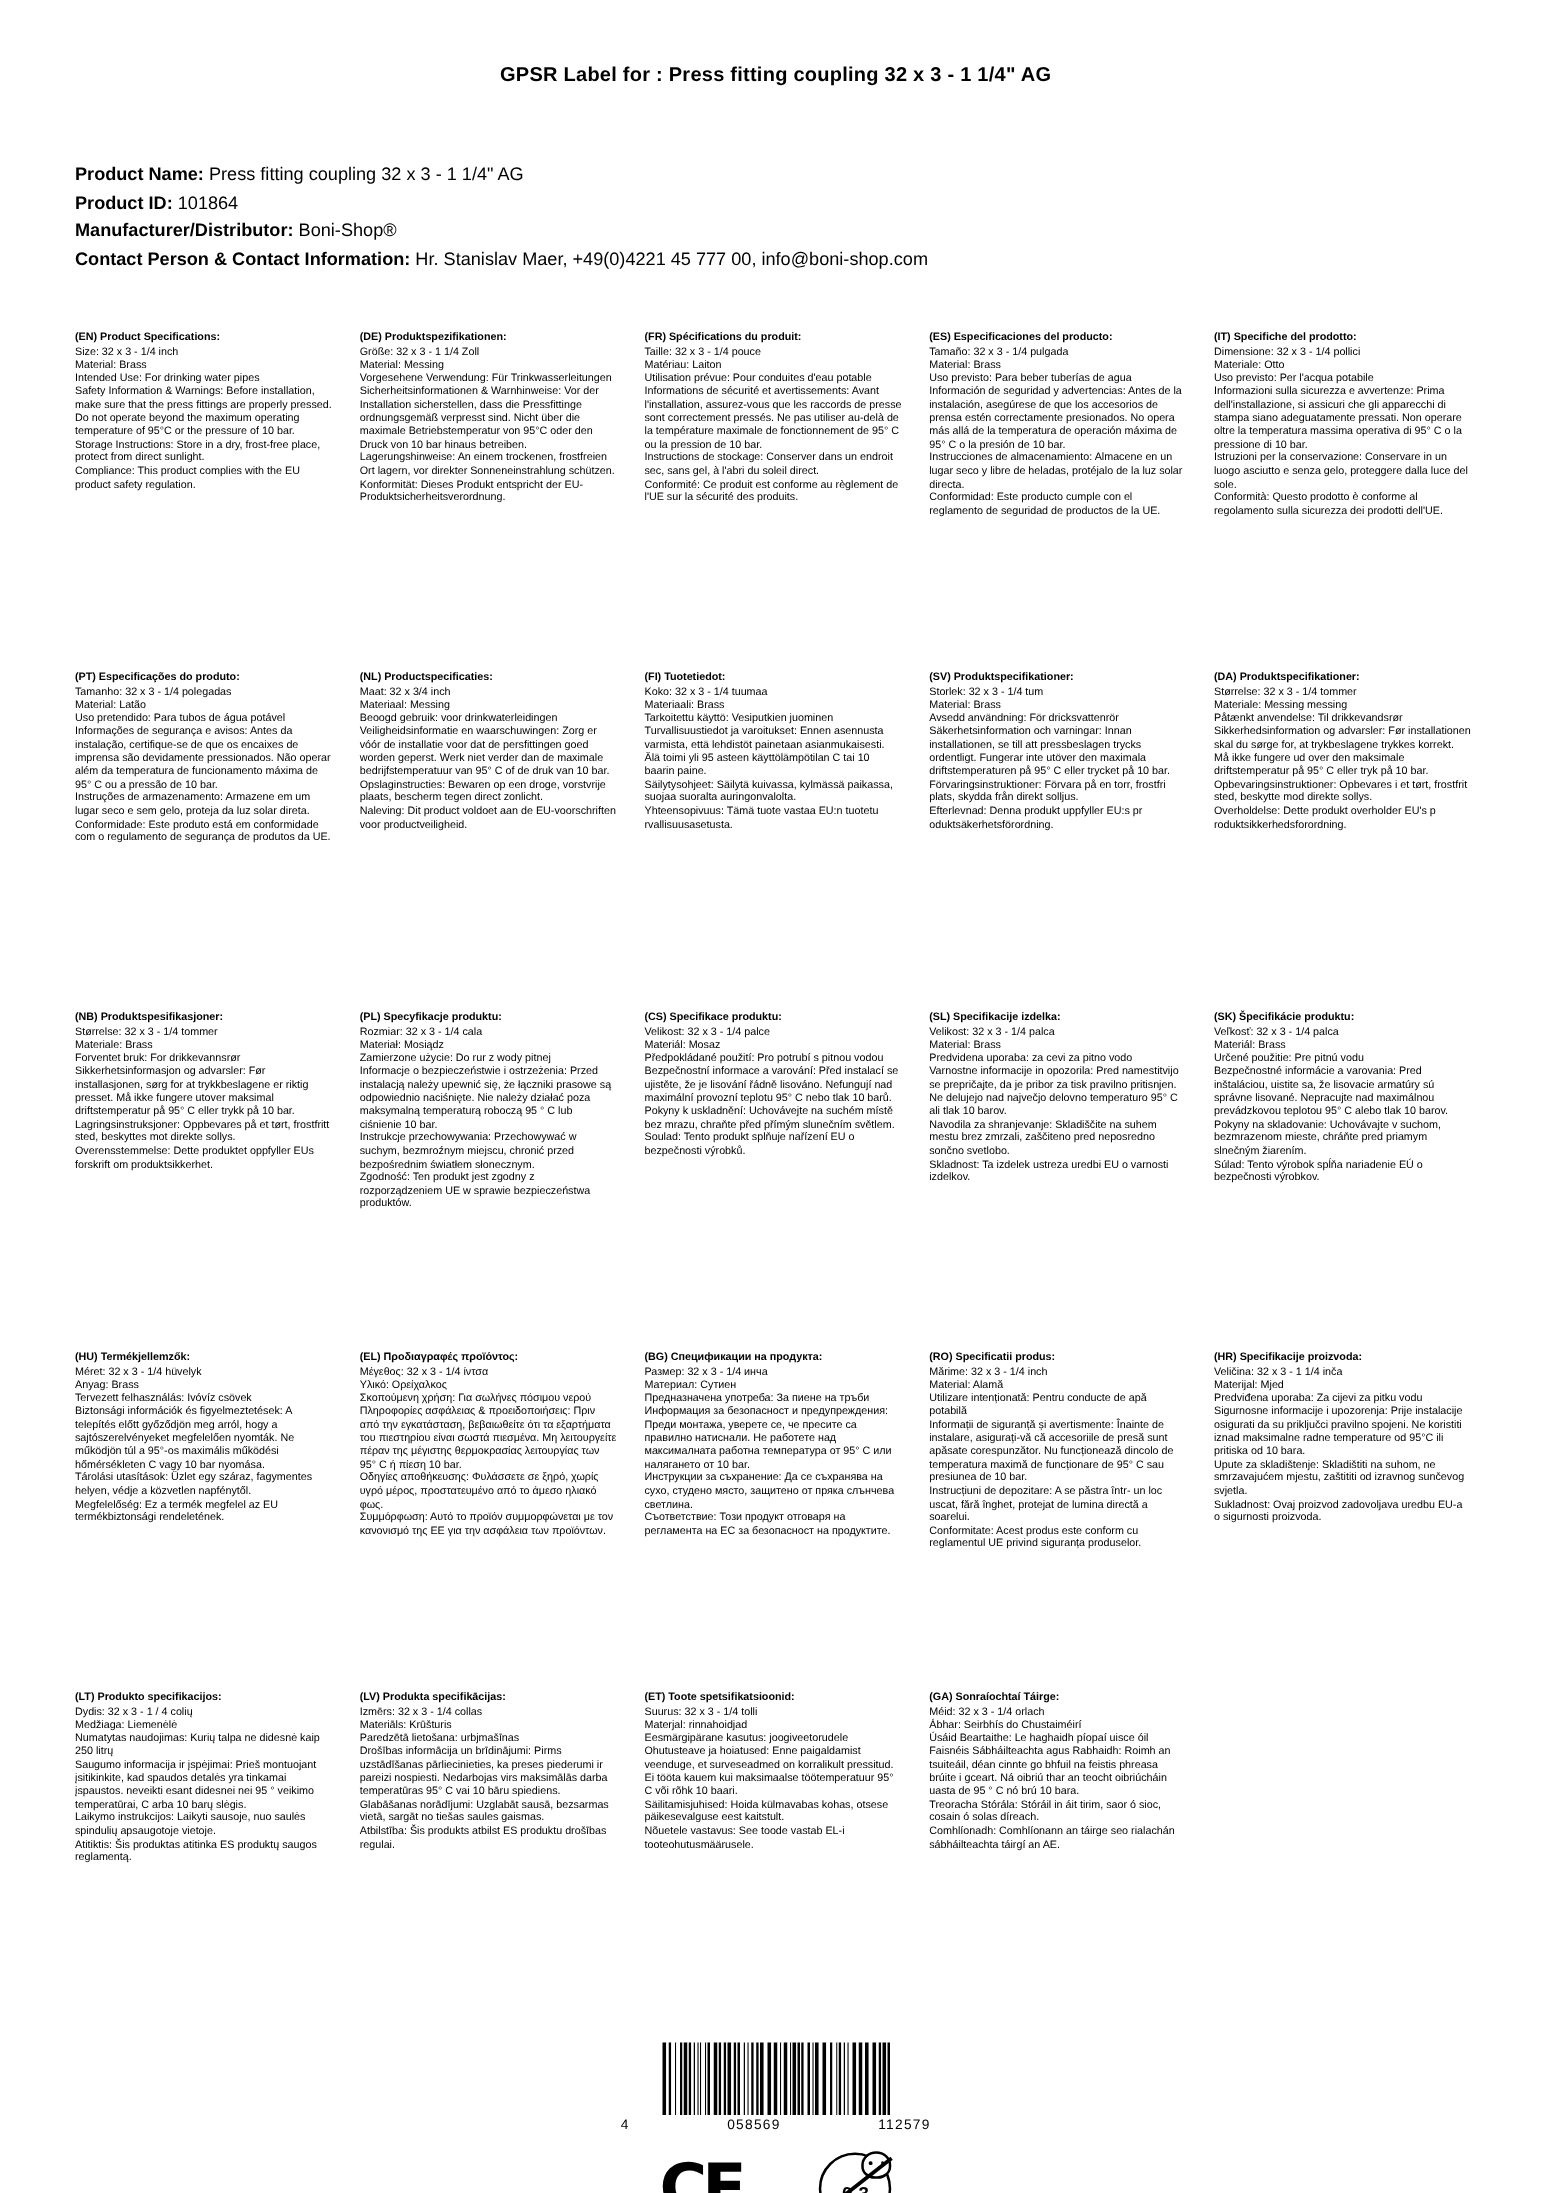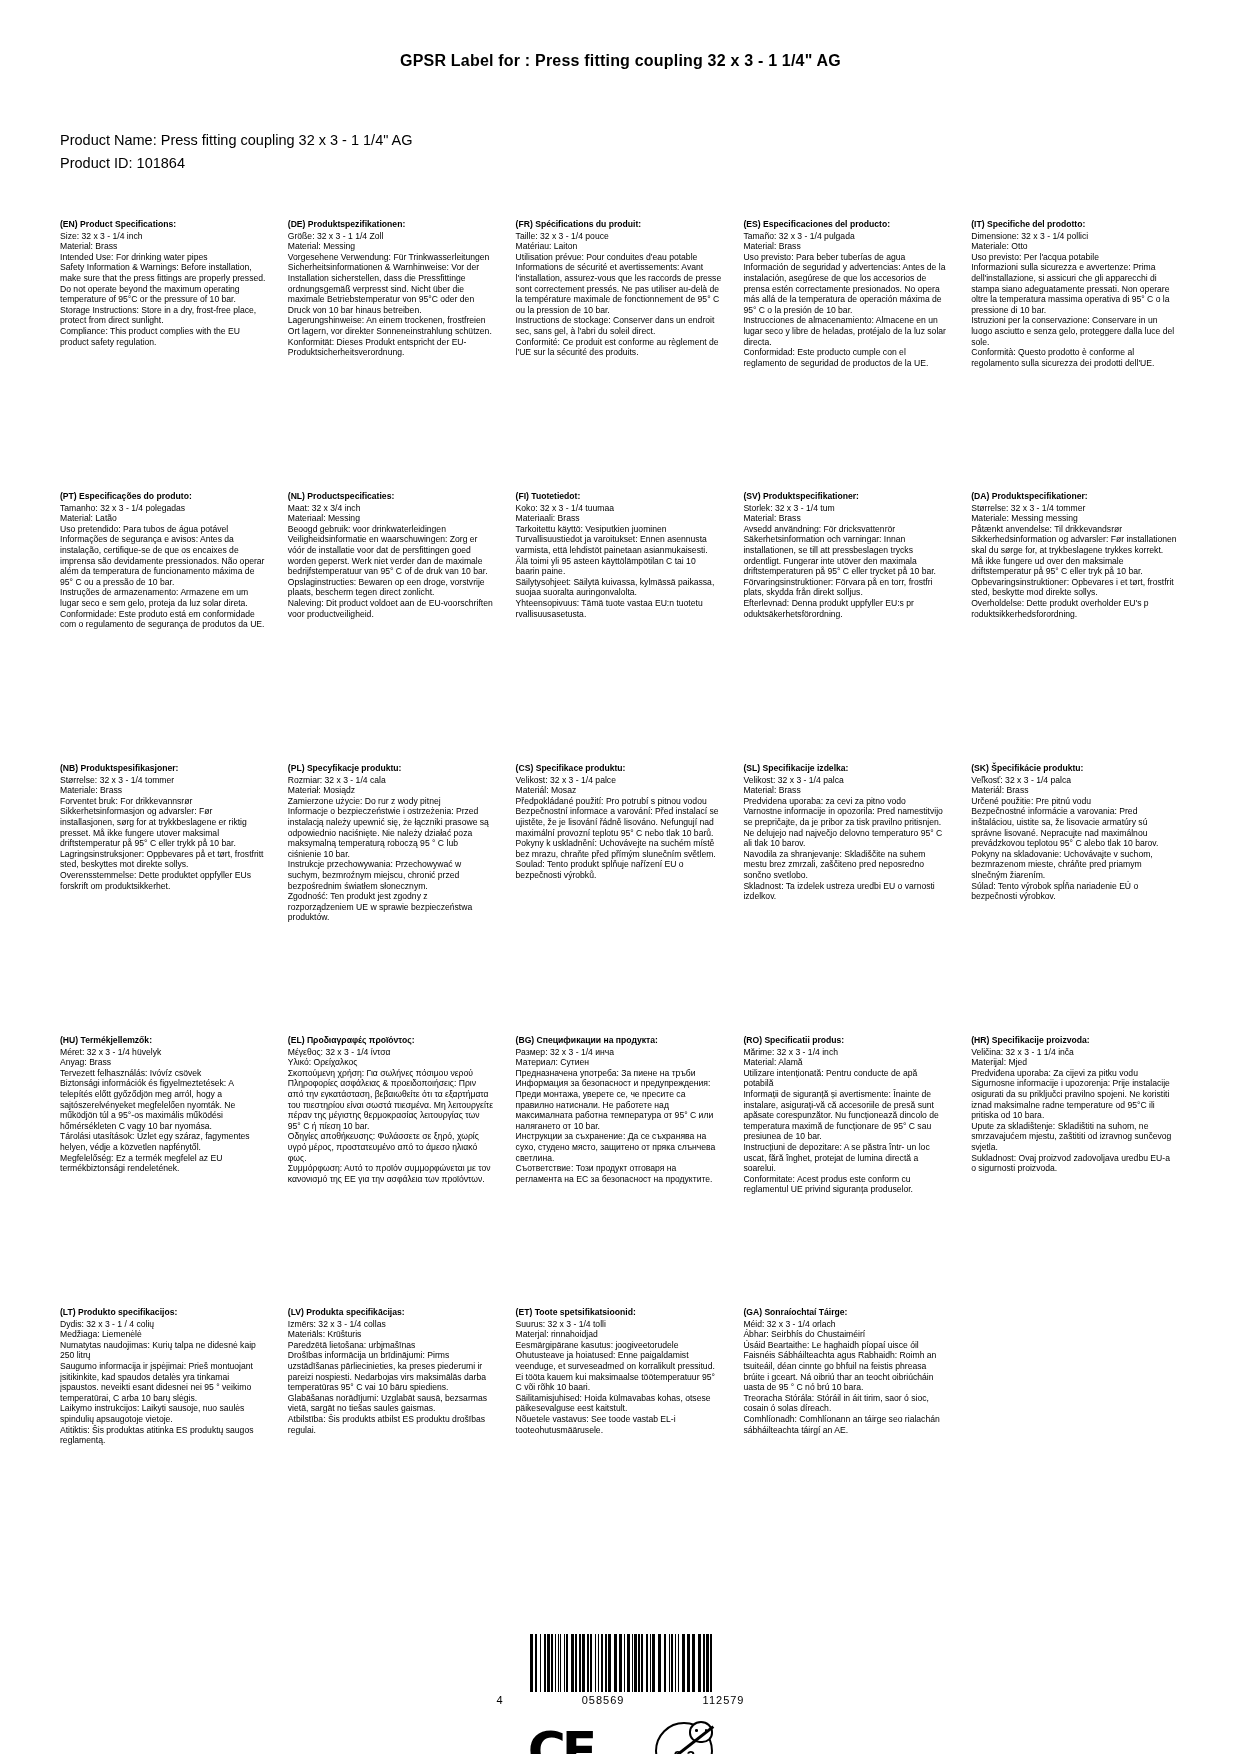--- a/index.html
+++ b/index.html
@@ -30,21 +30,21 @@
   }
   .meta {
     margin: 60px 0 0 60px;
     font-size: 14.5px;
     line-height: 20.5px;
   }
   .meta .row {
     margin-bottom: 2px;
   }
   .meta .lbl {
-    font-weight: normal;
+    font-weight: bold;
   }
   .meta .val {
     font-weight: normal;
   }
   .grid {
     margin: 46px 60px 0 60px;
     display: grid;
     grid-template-columns: repeat(5, 1fr);
     column-gap: 18px;
     row-gap: 0px;
@@ -172,20 +172,28 @@
 
   <div class="meta">
     <div class="row">
       <span class="lbl">Product Name:</span>
       <span class="val">Press fitting coupling 32 x 3 - 1 1/4" AG</span>
     </div>
     <div class="row">
       <span class="lbl">Product ID:</span>
       <span class="val">101864</span>
     </div>
+    <div class="row">
+      <span class="lbl">Manufacturer/Distributor:</span>
+      <span class="val">Boni-Shop®</span>
+    </div>
+    <div class="row">
+      <span class="lbl">Contact Person &amp; Contact Information:</span>
+      <span class="val">Hr. Stanislav Maer, +49(0)4221 45 777 00, info@boni-shop.com</span>
+    </div>
   </div>
 
   <div class="grid">
     <div class="cell">
       <span class="head">(EN) Product Specifications:</span>
       <span class="body">Size: 32 x 3 - 1/4 inch
 Material: Brass
 Intended Use: For drinking water pipes
 Safety Information &amp; Warnings: Before installation, make sure that the press fittings are properly pressed. Do not operate beyond the maximum operating temperature of 95°C or the pressure of 10 bar.
 Storage Instructions: Store in a dry, frost-free place, protect from direct sunlight.

